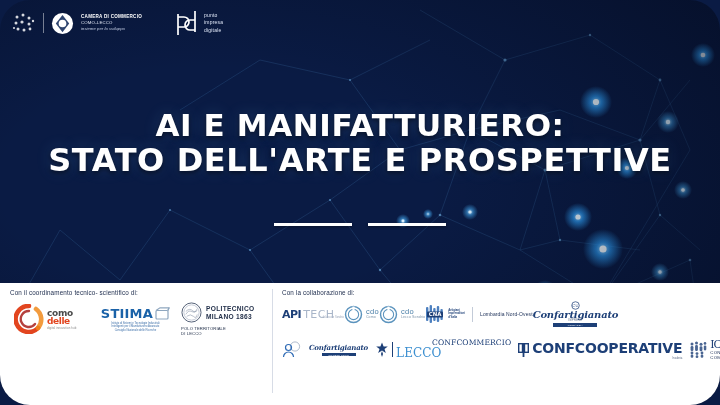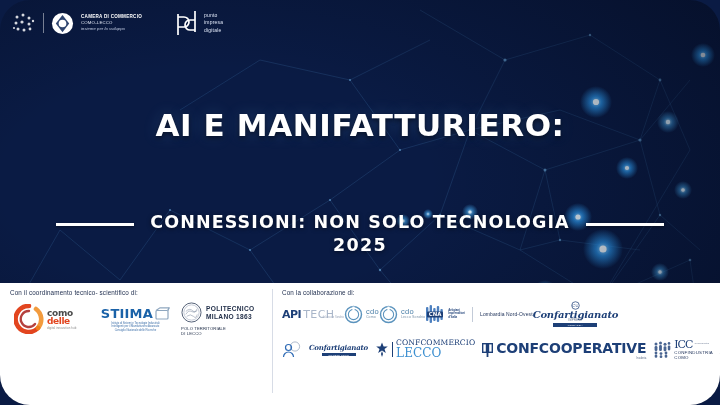--- a/index.html
+++ b/index.html
@@ -147,21 +147,21 @@
   .ca-bar span { font-size:2.2px; color:#fff; letter-spacing:.3px; }
 
   .confart2 { gap:3px; }
   .cf2-icon { width:24px; height:18px; flex:none; }
   .cf2-tx { display:flex; flex-direction:column; align-items:center; }
 
   .confcomm { gap:3px; }
   .cc-mark { width:14px; height:15px; flex:none; }
   .cc-bar { width:1px; height:15px; background:#1d3f77; }
   .cc-tx { display:flex; flex-direction:column; line-height:1.05; }
-  .cc-a { font-size:7.6px; color:#1d3f77; font-weight:400; letter-spacing:.1px; font-family:"DejaVu Serif", serif; }
+  .cc-a { font-size:7.6px; color:#1d3f77; font-weight:400; letter-spacing:.1px; font-family:"DejaVu Serif", serif;margin-left:36px; }
   .cc-b { font-size:12px; color:#3c8fd0; font-weight:400; letter-spacing:.1px; font-family:"DejaVu Serif", serif; }
 
   .confcoop { gap:3px; }
   .cp-mark { width:11px; height:14px; flex:none; }
   .cp-tx { display:flex; flex-direction:column; }
   .cp-a { font-size:14px; color:#1d3f77; font-weight:700; letter-spacing:-.2px; font-family:"DejaVu Sans", sans-serif; }
   .cp-b { font-size:2.8px; color:#5a6b86; align-self:flex-end; }
 
   .confind { gap:3px; }
   .ci-mark { width:18px; height:17px; flex:none; }
@@ -306,29 +306,26 @@
         <span>punto</span>
         <span>impresa</span>
         <span>digitale</span>
       </div>
     </div>
   </div>
 
   <div class="title-wrap">
     <div class="title">
       <div class="l1">AI E MANIFATTURIERO:</div>
+      <div class="l2">STATO DELL'ARTE E PROSPETTIVE</div>
     </div>
   </div>
 
   <div class="subtitle-row">
     <div class="rule"></div>
-    <div class="subtitle">
-      <div class="s1">CONNESSIONI: NON SOLO TECNOLOGIA</div>
-      <div class="s2">2025</div>
-    </div>
     <div class="rule"></div>
   </div>
 
   <div class="footer">
     <div class="footer-inner">
       <div class="foot-sep"></div>
 
       <div class="foot-col-left">
         <div class="foot-label">Con il coordinamento tecnico- scientifico di:</div>
         <div class="left-logos">

